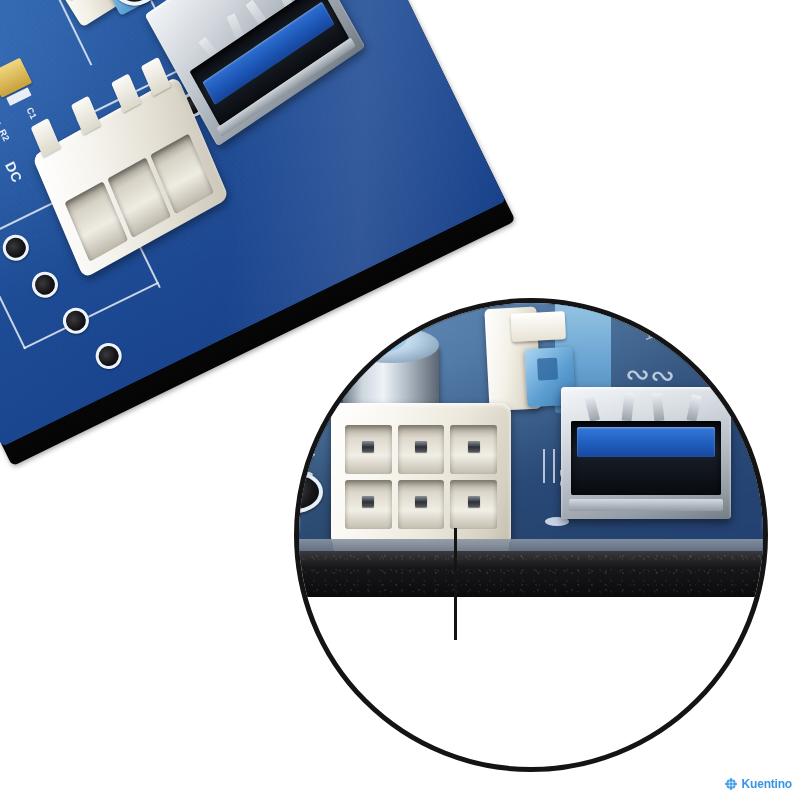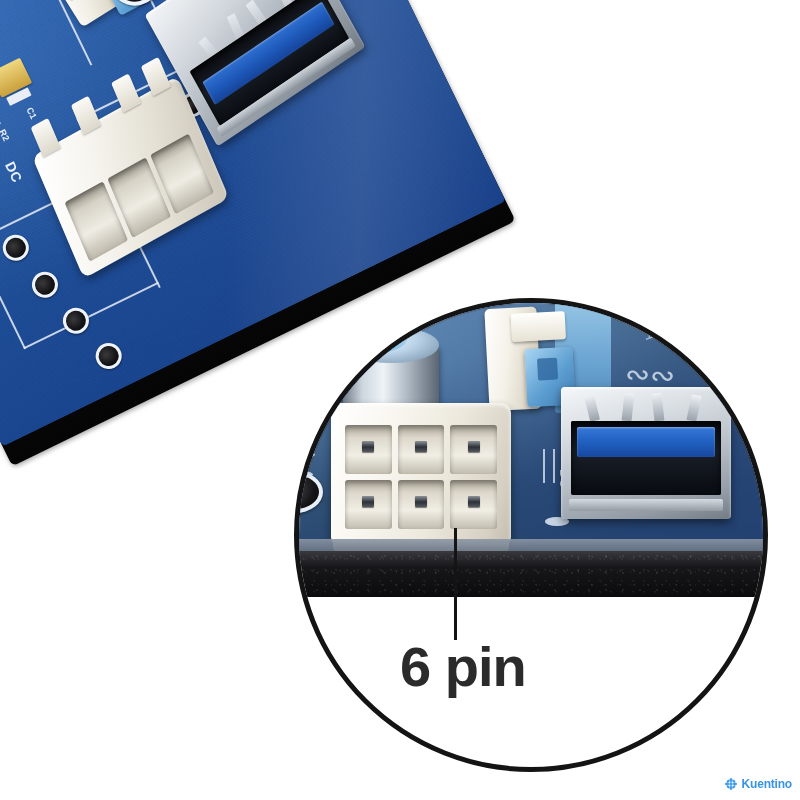--- a/index.html
+++ b/index.html
@@ -415,21 +415,20 @@
 
       <div class="mag-edge"></div>
       <div class="mag-foam">
         <div class="mag-foam-tex"></div>
       </div>
     </div>
   </div>
 
   <div class="leader-line" style="left:454px;top:528px;height:112px;"></div>
 
-  <div class="pin-label" style="left:400px;top:634px;">6 pin</div>
 
   <div class="watermark">
     <svg class="wm-icon" viewBox="0 0 24 24">
       <g fill="#3a9ae6">
         <circle cx="12" cy="12" r="3.1"></circle>
         <ellipse cx="12" cy="5.2" rx="2.5" ry="3.6"></ellipse>
         <ellipse cx="12" cy="18.8" rx="2.5" ry="3.6"></ellipse>
         <ellipse cx="5.2" cy="12" rx="3.6" ry="2.5"></ellipse>
         <ellipse cx="18.8" cy="12" rx="3.6" ry="2.5"></ellipse>
         <ellipse cx="7.2" cy="7.2" rx="3.1" ry="2.1" transform="rotate(-45 7.2 7.2)"></ellipse>

